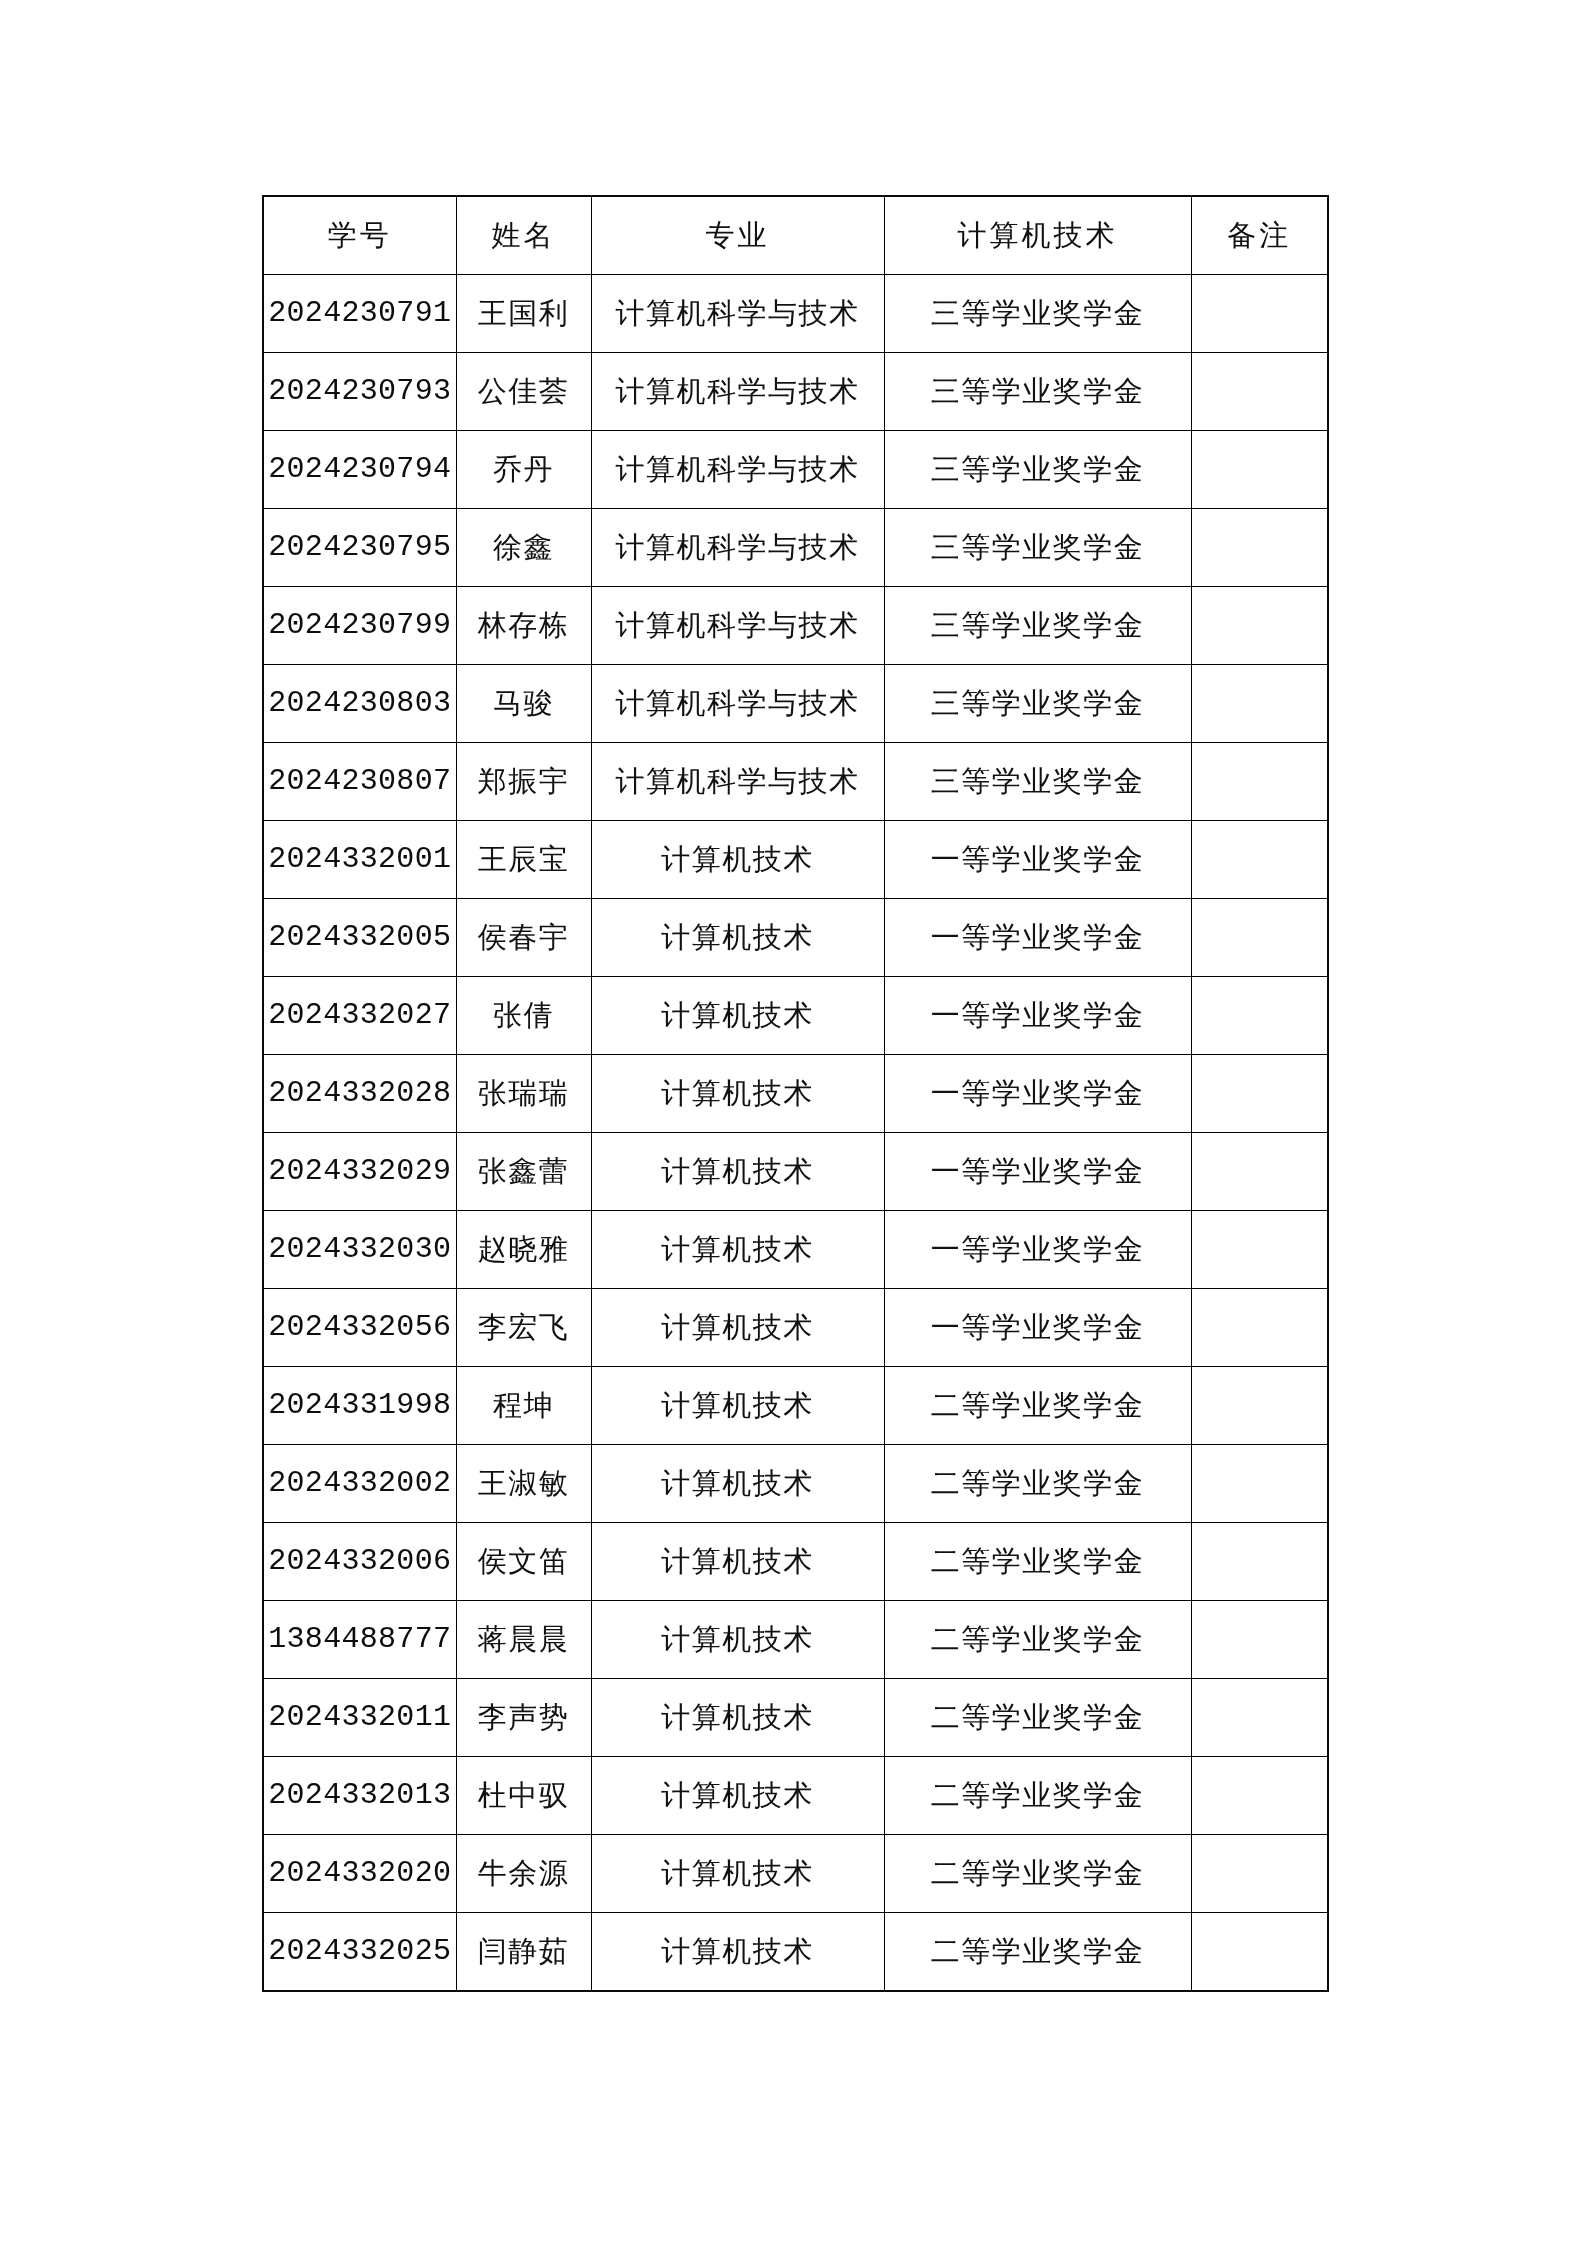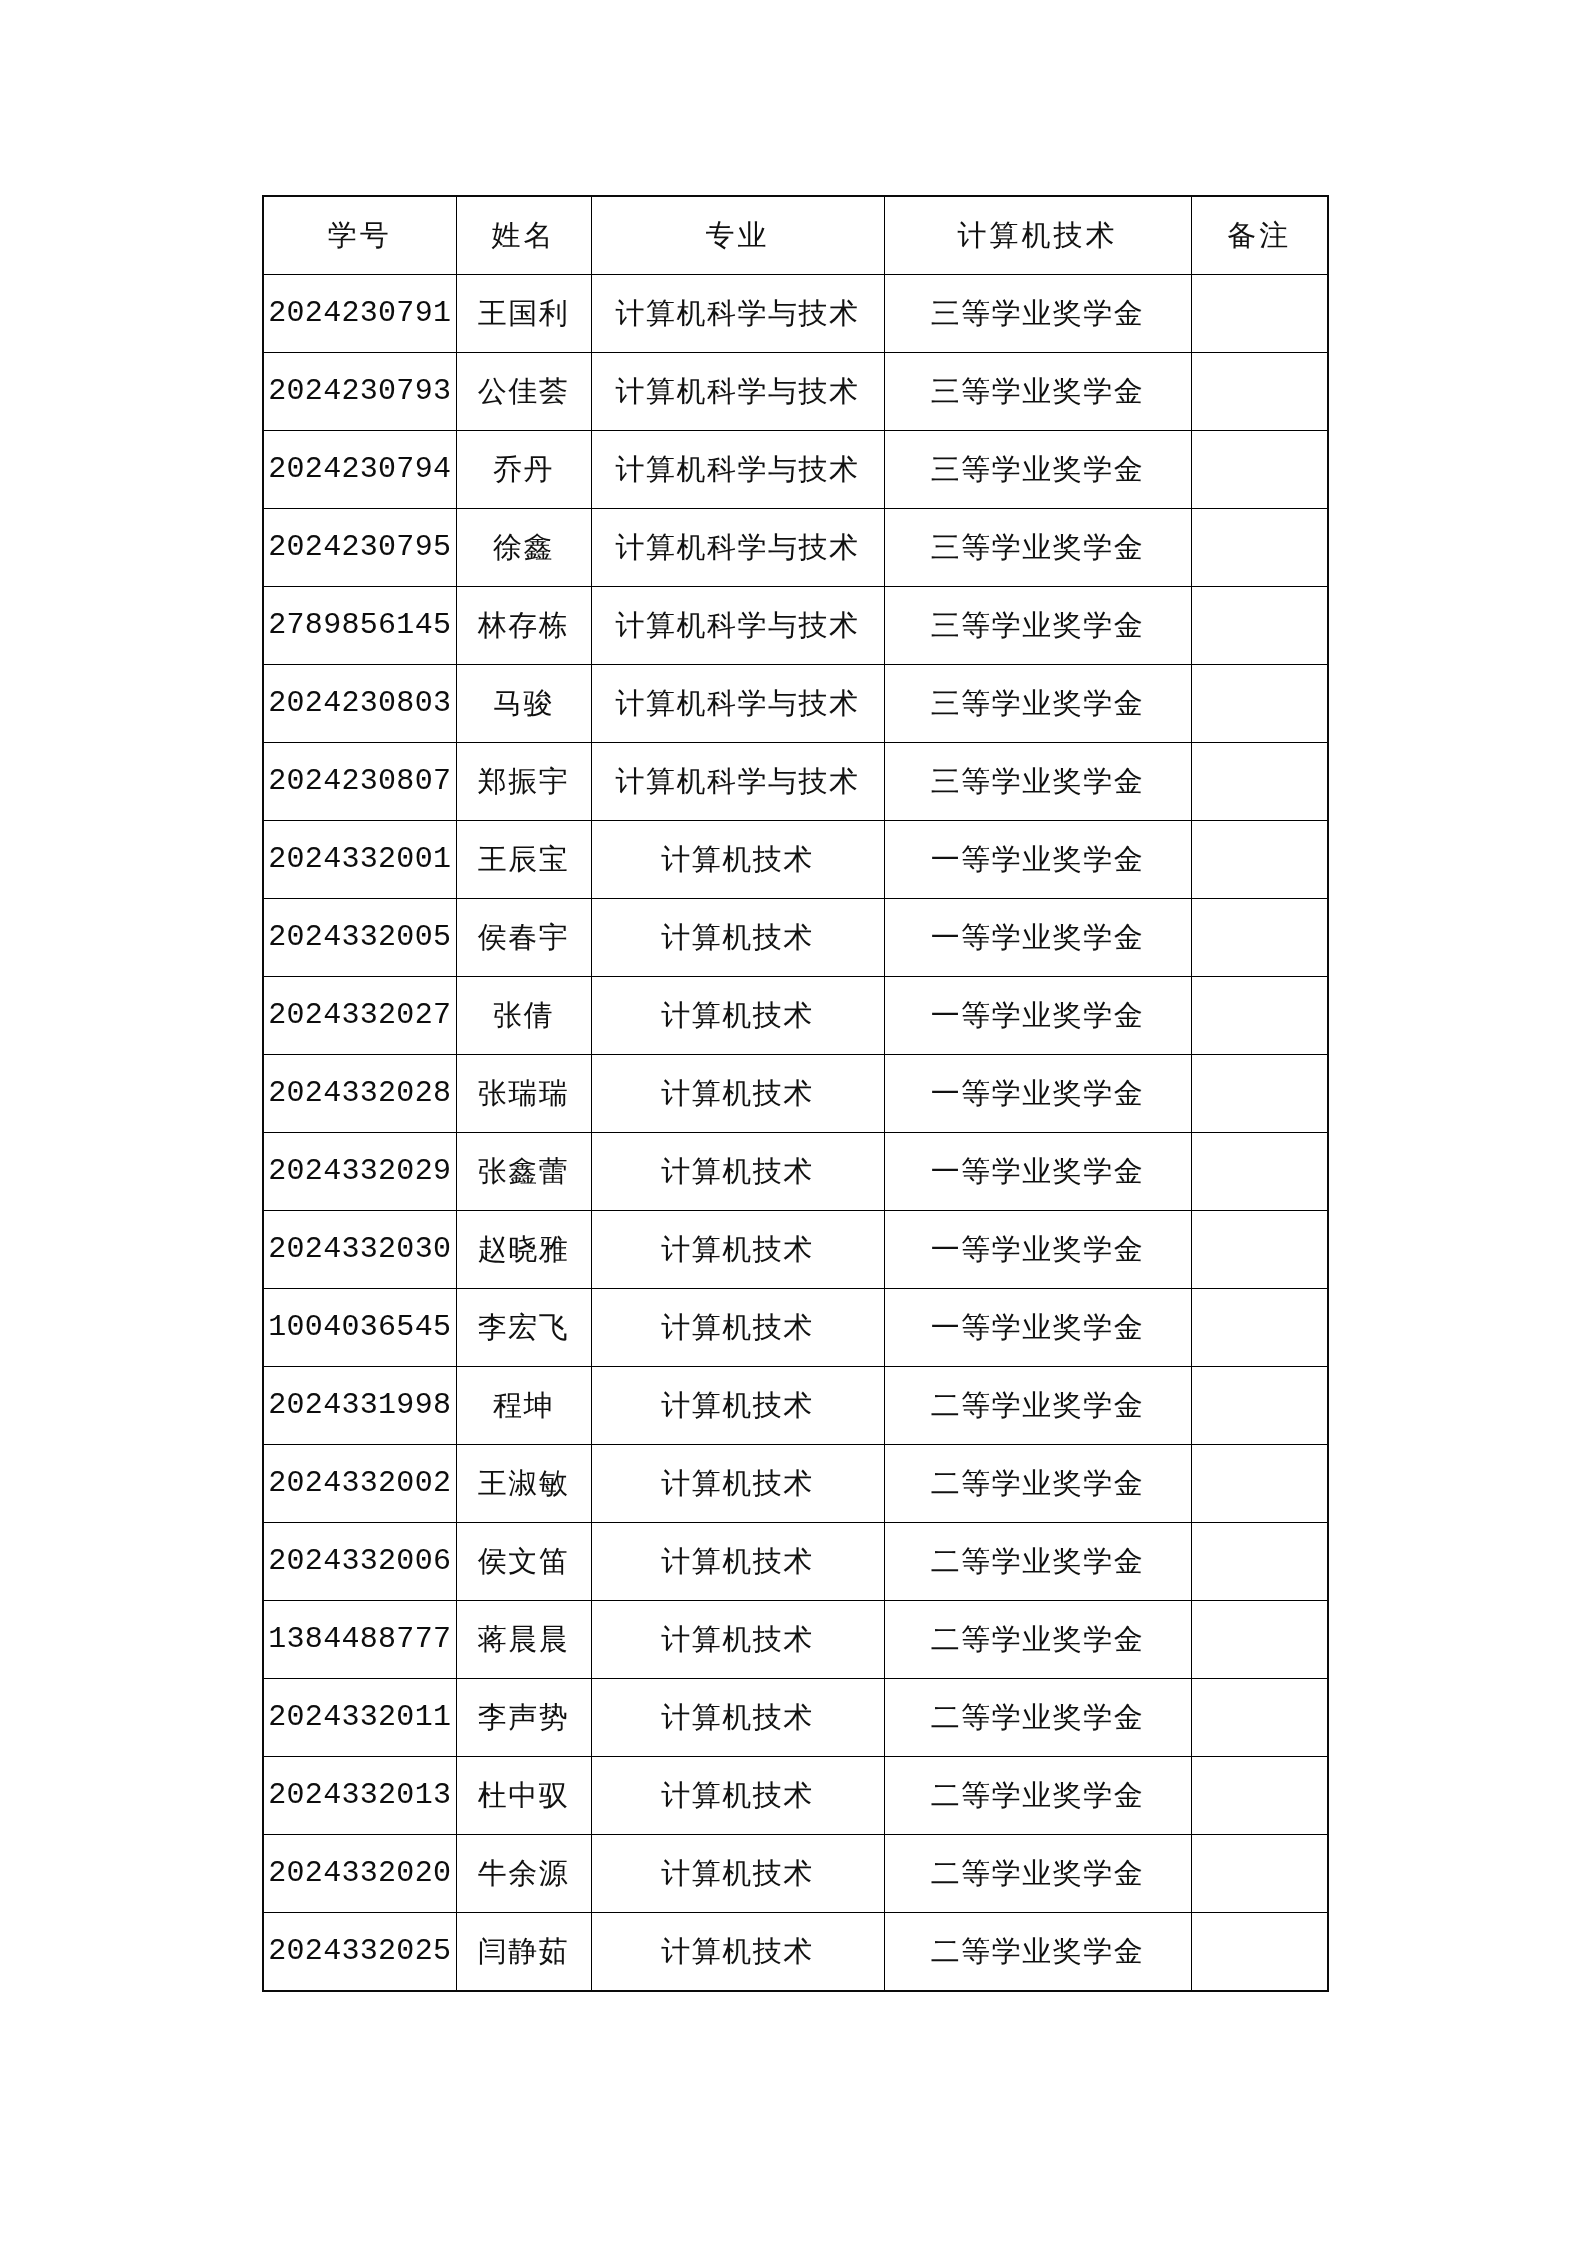--- a/index.html
+++ b/index.html
@@ -120,21 +120,21 @@
             <td class="cn note-cell"></td>
           </tr>
           <tr>
             <td class="num">2024230795</td>
             <td class="cn">徐鑫</td>
             <td class="cn">计算机科学与技术</td>
             <td class="cn">三等学业奖学金</td>
             <td class="cn note-cell"></td>
           </tr>
           <tr>
-            <td class="num">2789856145</td>
+            <td class="num">2024230799</td>
             <td class="cn">林存栋</td>
             <td class="cn">计算机科学与技术</td>
             <td class="cn">三等学业奖学金</td>
             <td class="cn note-cell"></td>
           </tr>
           <tr>
             <td class="num">2024230803</td>
             <td class="cn">马骏</td>
             <td class="cn">计算机科学与技术</td>
             <td class="cn">三等学业奖学金</td>
@@ -183,21 +183,21 @@
             <td class="cn note-cell"></td>
           </tr>
           <tr>
             <td class="num">2024332030</td>
             <td class="cn">赵晓雅</td>
             <td class="cn">计算机技术</td>
             <td class="cn">一等学业奖学金</td>
             <td class="cn note-cell"></td>
           </tr>
           <tr>
-            <td class="num">1004036545</td>
+            <td class="num">2024332056</td>
             <td class="cn">李宏飞</td>
             <td class="cn">计算机技术</td>
             <td class="cn">一等学业奖学金</td>
             <td class="cn note-cell"></td>
           </tr>
           <tr>
             <td class="num">2024331998</td>
             <td class="cn">程坤</td>
             <td class="cn">计算机技术</td>
             <td class="cn">二等学业奖学金</td>

